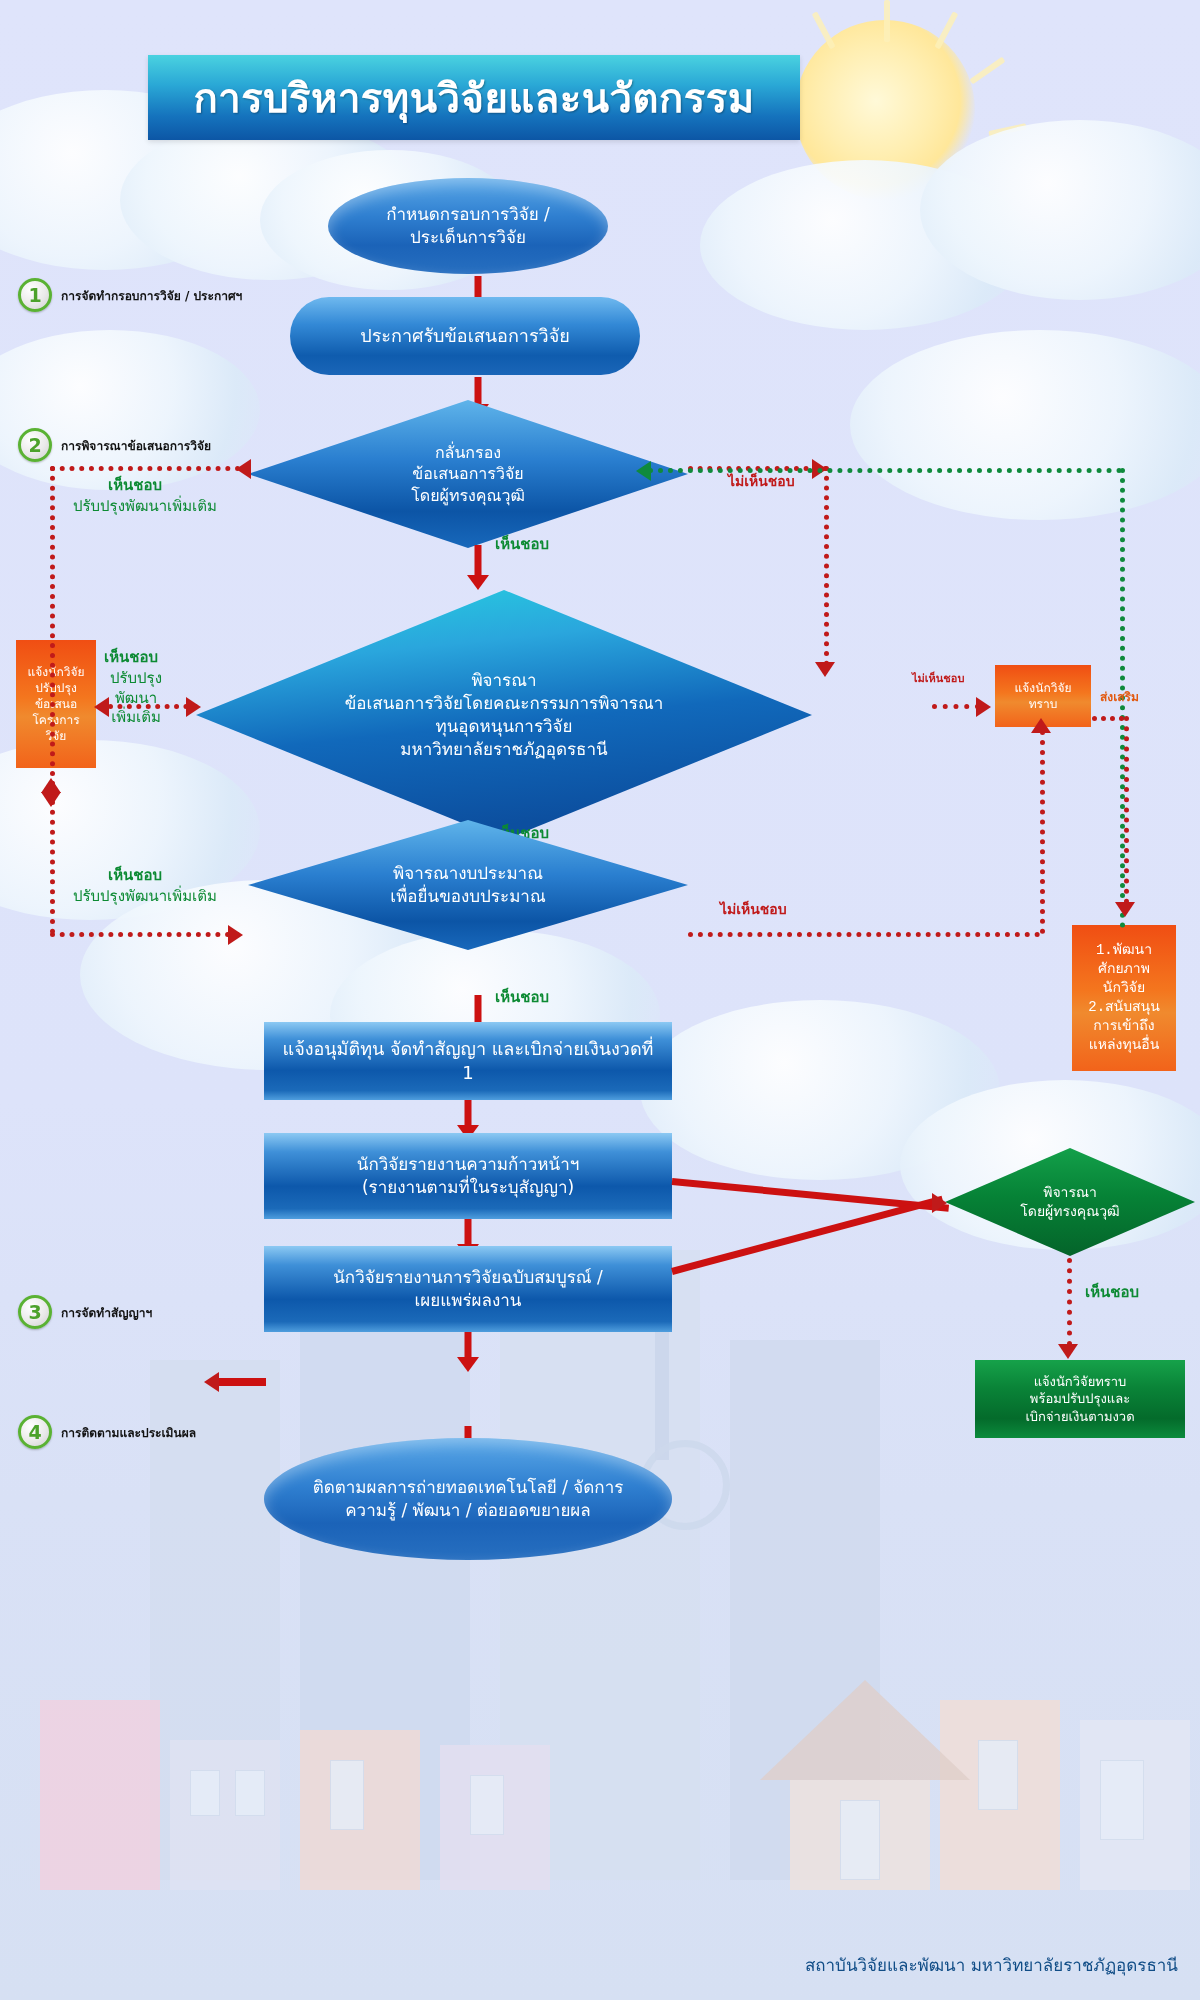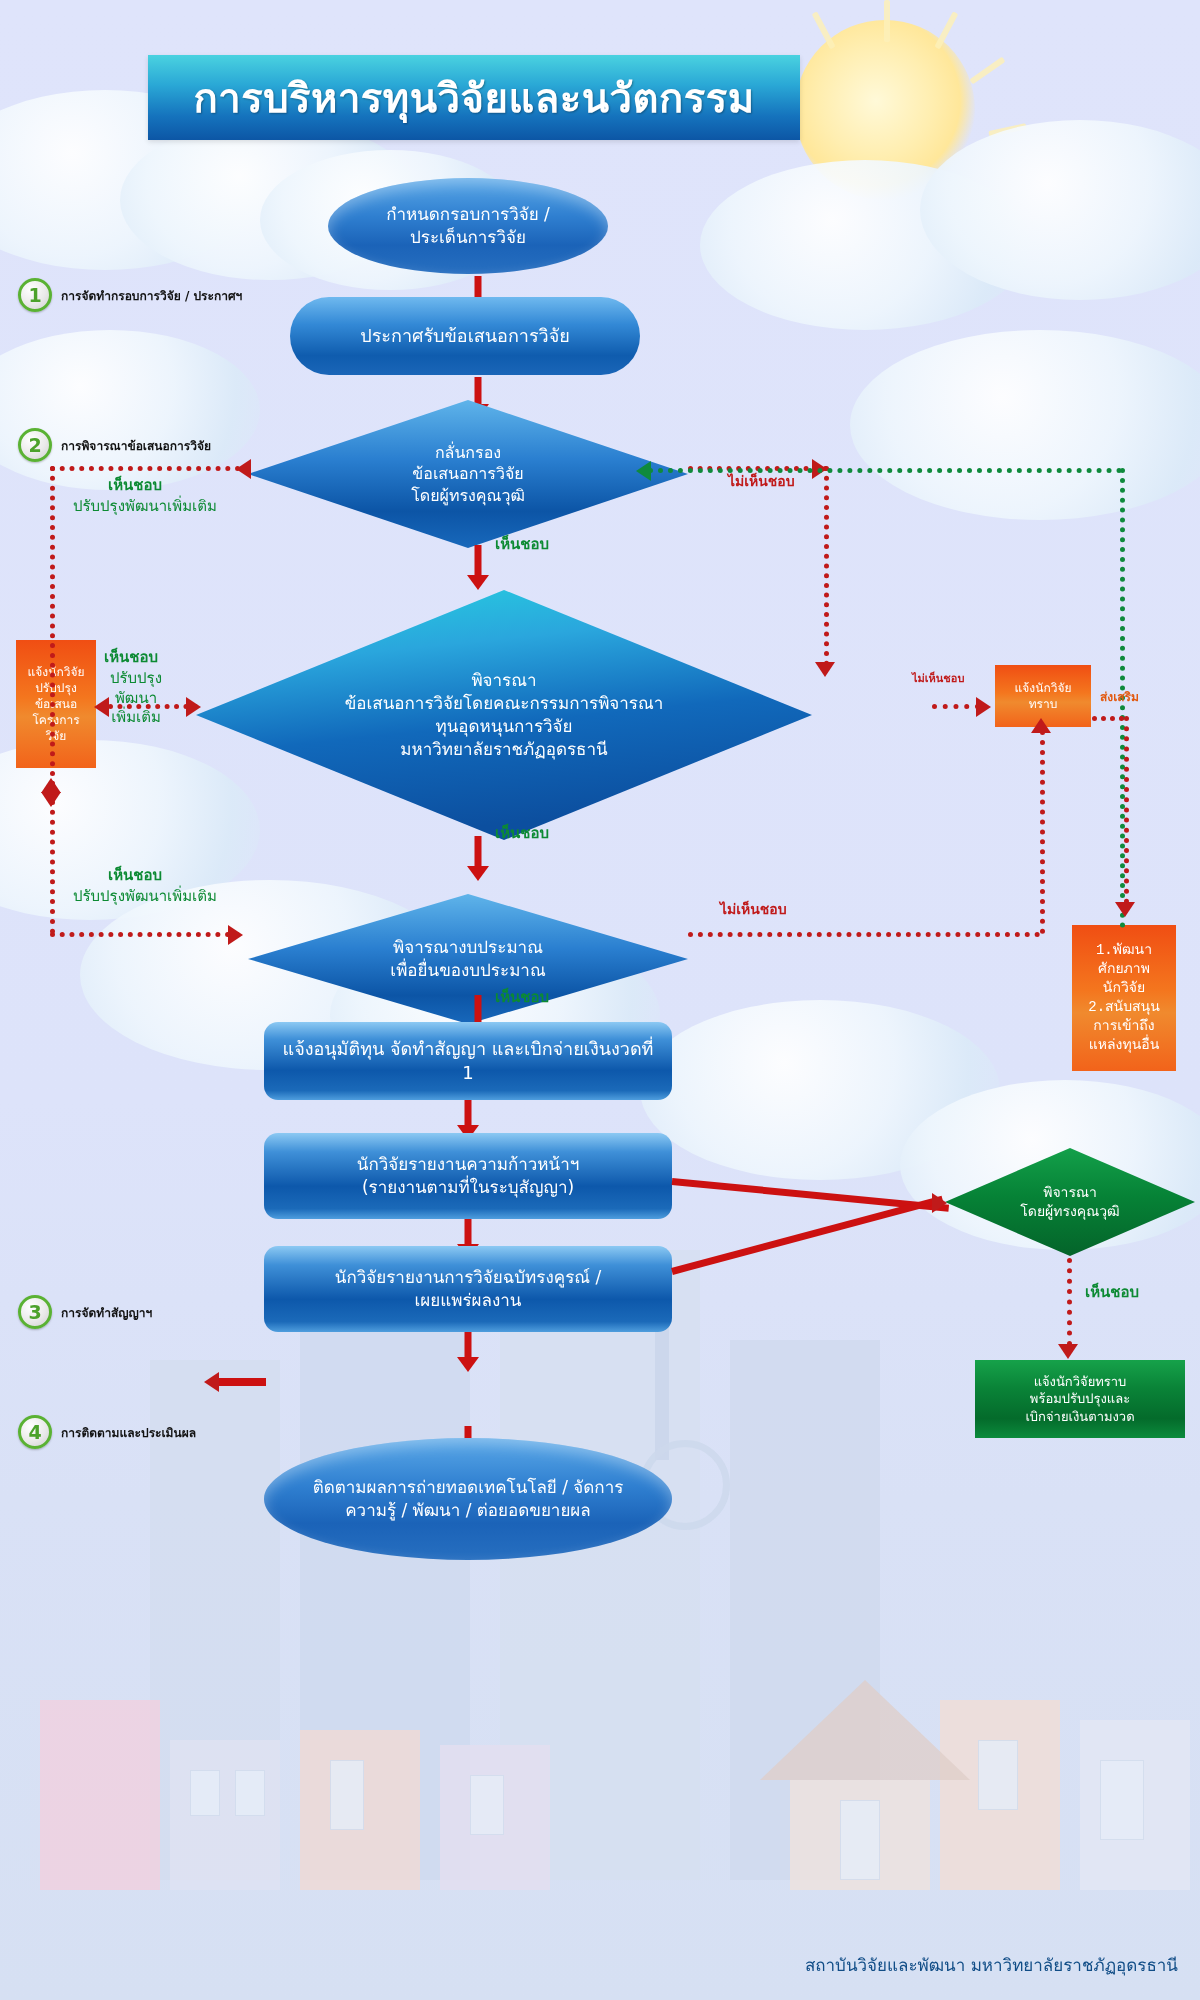--- a/index.html
+++ b/index.html
@@ -72,21 +72,20 @@
     border-radius:50%;
     background: linear-gradient(180deg,#5aa8e8 0%, #2f7fd0 40%, #1b63b8 70%, #276fc0 100%);
     box-shadow: inset 0 6px 14px rgba(255,255,255,.3);
   }
   .rrect2 {
     border-radius:42px;
     background: linear-gradient(180deg,#6fb9ef 0%, #3389d6 35%, #0f5cae 75%, #1a66b8 100%);
   }
   .rect {
     background: linear-gradient(180deg,#8cc9f3 0%, #3f90d8 22%, #0d58ab 62%, #1b6ab9 88%, #4f9ede 100%);
-    border-radius: 14px;
   }
   .rect-green {
     background: linear-gradient(180deg,#16a24a 0%, #0a8438 35%, #046b2b 75%, #0b8b3c 100%);
   }
   .rect-orange {
     background: linear-gradient(180deg,#f04e13 0%, #f4761e 45%, #f08a2e 60%, #f2631a 100%);
   }
 
   .diamond { position:absolute; }
   .diamond > svg { position:absolute; inset:0; }
@@ -255,21 +254,21 @@
 ข้อเสนอการวิจัยโดยคณะกรรมการพิจารณา
 ทุนอุดหนุนการวิจัย
 มหาวิทยาลัยราชภัฏอุดรธานี</div>
   </div>
   <div class="arrow-v" style="left:467px;top:836px;width:22px;height:46px;">
     <div class="shaft" style="height:31px;"></div>
       <div class="head" style="top:30px;"></div>
   </div>
   <div class="elabel ok-b" style="left:495px;top:824px;">เห็นชอบ</div>
 
-  <div class="diamond" style="left:248px;top:894px;width:440px;height:130px;">
+  <div class="diamond" style="left:248px;top:820px;width:440px;height:130px;">
     <svg viewBox="0 0 440 130" preserveAspectRatio="none">
       <defs>
           <linearGradient id="gdC" x1="0" y1="0" x2="0" y2="1">
         <stop offset="0%" stop-color="#5fb4ea"></stop>
             <stop offset="42%" stop-color="#2a7fd0"></stop>
         <stop offset="78%" stop-color="#0c55a6"></stop>
             <stop offset="100%" stop-color="#1868bb"></stop>
       </linearGradient>
         </defs>
       <polygon points="220,0 440,65 220,130 0,65" fill="url(#gdC)"></polygon>
@@ -294,21 +293,21 @@
   <div class="node rect" style="left:264px;top:1133px;width:408px;height:86px;">
     <div class="txt" style="font-size:17px;">นักวิจัยรายงานความก้าวหน้าฯ
 (รายงานตามที่ในระบุสัญญา)</div>
   </div>
   <div class="arrow-v" style="left:457px;top:1219px;width:22px;height:40px;">
     <div class="shaft" style="height:26px;"></div>
       <div class="head" style="top:25px;"></div>
   </div>
 
   <div class="node rect" style="left:264px;top:1246px;width:408px;height:86px;">
-    <div class="txt" style="font-size:17px;">นักวิจัยรายงานการวิจัยฉบัทรงคูรณ์ /
+    <div class="txt" style="font-size:17px;">นักวิจัยรายงานการวิจัยฉบับสมบูรณ์ /
 เผยแพร่ผลงาน</div>
   </div>
   <div class="arrow-v" style="left:457px;top:1332px;width:22px;height:40px;">
     <div class="shaft" style="height:26px;"></div>
       <div class="head" style="top:25px;"></div>
   </div>
 
   <div class="arrow-v" style="left:457px;top:1426px;width:22px;height:44px;">
     <div class="shaft" style="height:29px;"></div>
       <div class="head" style="top:28px;"></div>

